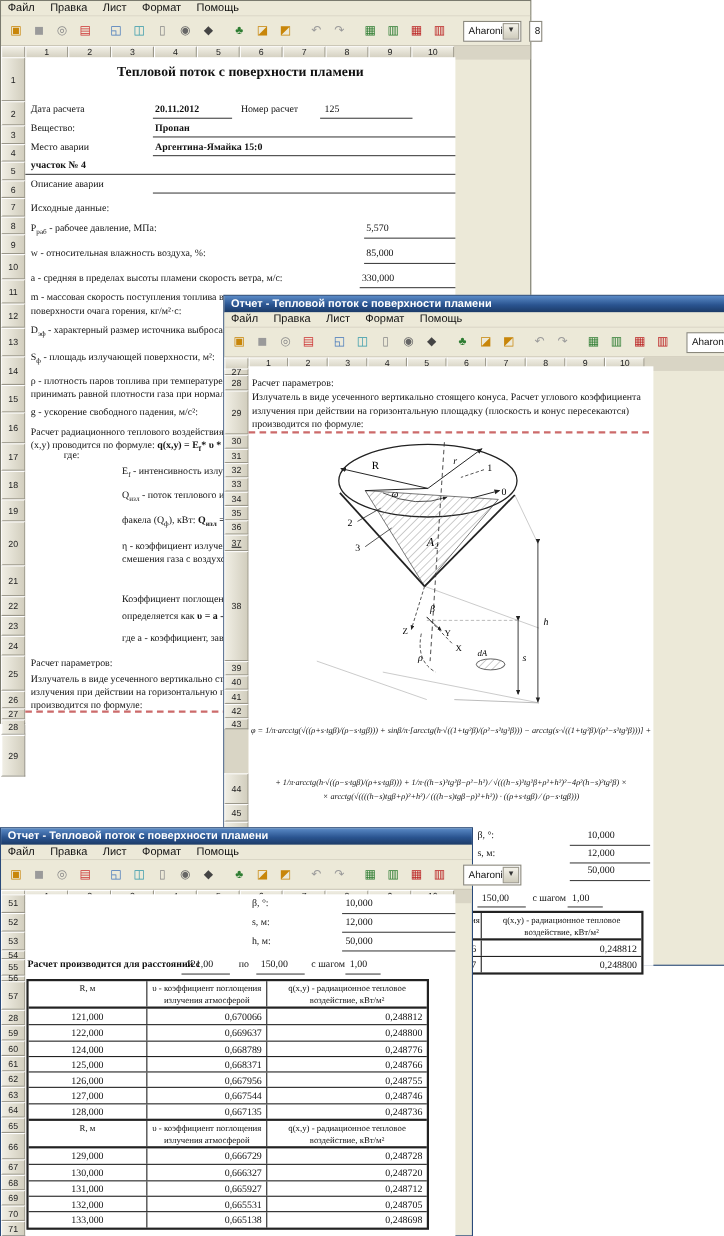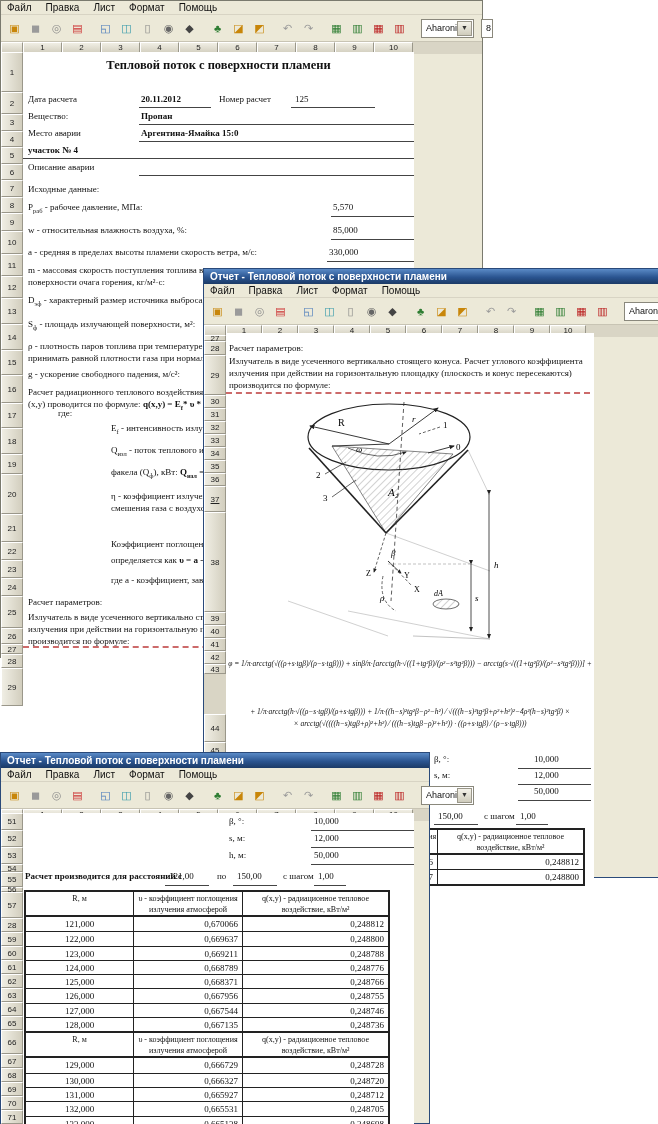--- a/index.html
+++ b/index.html
@@ -267,21 +267,21 @@
       <div class="row-cell" style="height: 6px;">27</div>
       <div class="row-cell" style="height: 14px;">28</div>
       <div class="row-cell" style="height: 40px;">29</div>
       <div class="row-cell" style="height: 13px;">30</div>
       <div class="row-cell" style="height: 13px;">31</div>
       <div class="row-cell" style="height: 13px;">32</div>
       <div class="row-cell" style="height: 13px;">33</div>
       <div class="row-cell" style="height: 13px;">34</div>
       <div class="row-cell" style="height: 13px;">35</div>
       <div class="row-cell" style="height: 13px;">36</div>
-      <div class="row-cell" style="height: 26px; text-decoration: underline;">37</div>
+      <div class="row-cell" style="height: 15px; text-decoration: underline;">37</div>
       <div class="row-cell" style="height: 100px;">38</div>
       <div class="row-cell" style="height: 13px;">39</div>
       <div class="row-cell" style="height: 13px;">40</div>
       <div class="row-cell" style="height: 13px;">41</div>
       <div class="row-cell" style="height: 13px;">42</div>
       <div class="row-cell" style="height: 10px;">43</div>
       <div class="row-cell" style="height: 28px; margin-top: 40px;">44</div>
       <div class="row-cell" style="height: 16px;">45</div>
       <div class="row-cell" style="height: 18px;">46</div>
       <div class="row-cell" style="height: 16px;">47</div>
@@ -516,25 +516,20 @@
             <div class="tcell c1" style="width: 107px;">121,000</div>
             <div class="tcell c2" style="width: 109px;">0,670066</div>
             <div class="tcell c3" style="flex: 1 1 0%;">0,248812</div>
           </div>
           <div class="trow">
             <div class="tcell c1" style="width: 107px;">122,000</div>
             <div class="tcell c2" style="width: 109px;">0,669637</div>
             <div class="tcell c3" style="flex: 1 1 0%;">0,248800</div>
           </div>
           <div class="trow">
-            <div class="tcell c1" style="width: 107px;">123,000</div>
-            <div class="tcell c2" style="width: 109px;">0,669211</div>
-            <div class="tcell c3" style="flex: 1 1 0%;">0,248788</div>
-          </div>
-          <div class="trow">
             <div class="tcell c1" style="width: 107px;">124,000</div>
             <div class="tcell c2" style="width: 109px;">0,668789</div>
             <div class="tcell c3" style="flex: 1 1 0%;">0,248776</div>
           </div>
           <div class="trow">
             <div class="tcell c1" style="width: 107px;">125,000</div>
             <div class="tcell c2" style="width: 109px;">0,668371</div>
             <div class="tcell c3" style="flex: 1 1 0%;">0,248766</div>
           </div>
           <div class="trow">

